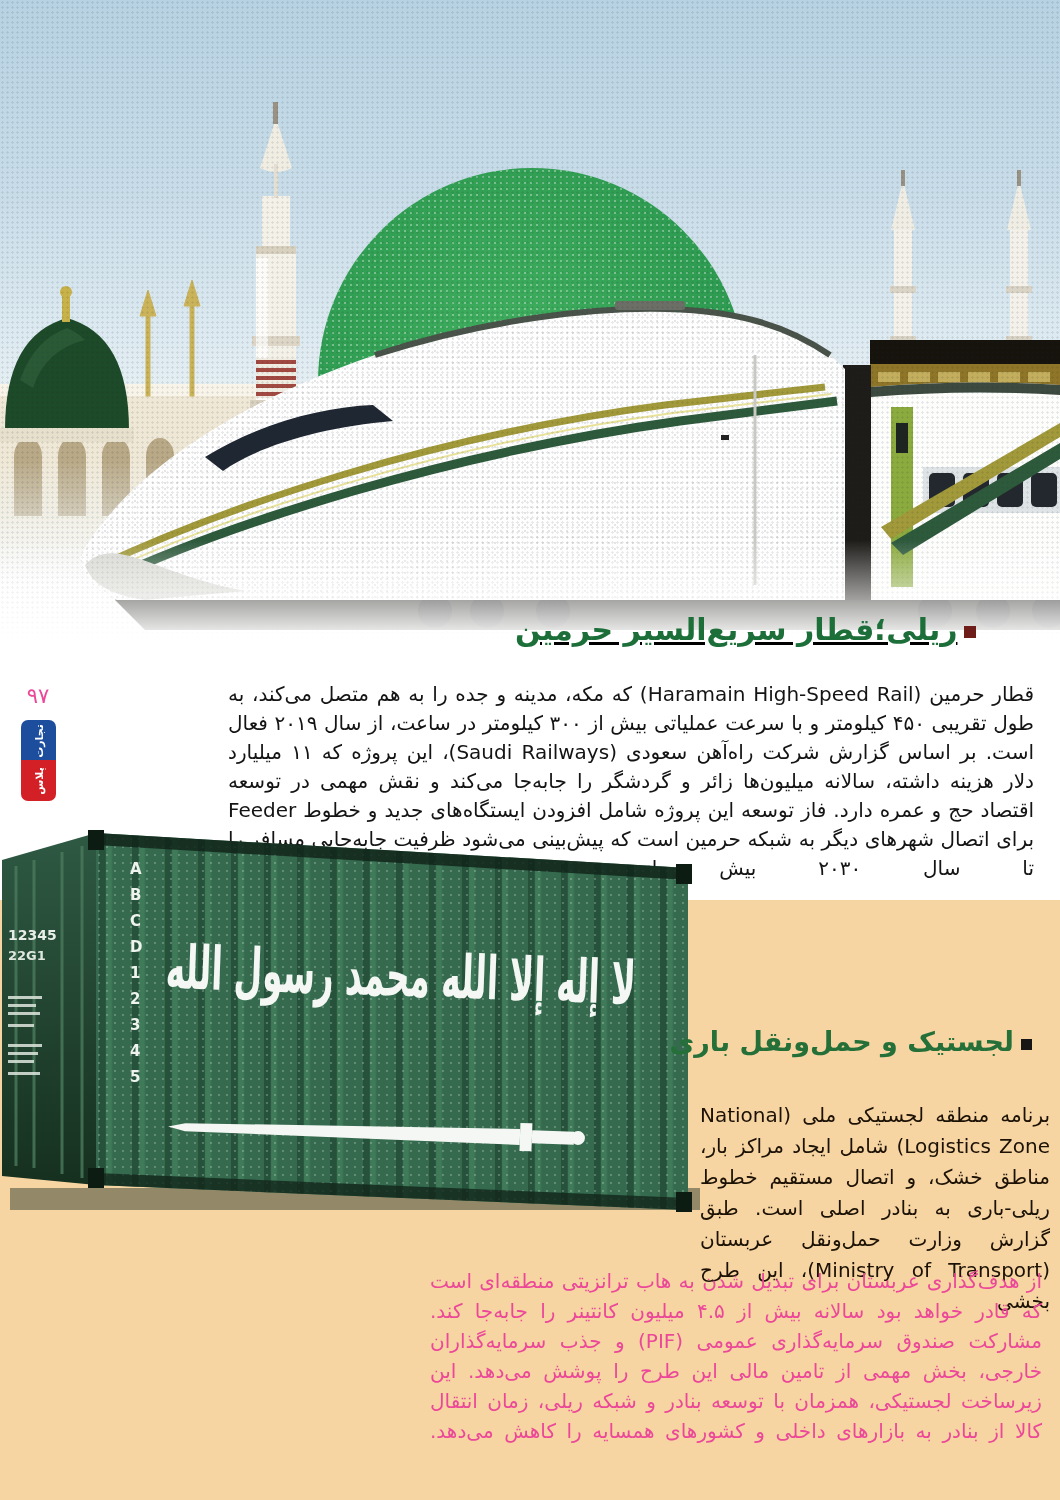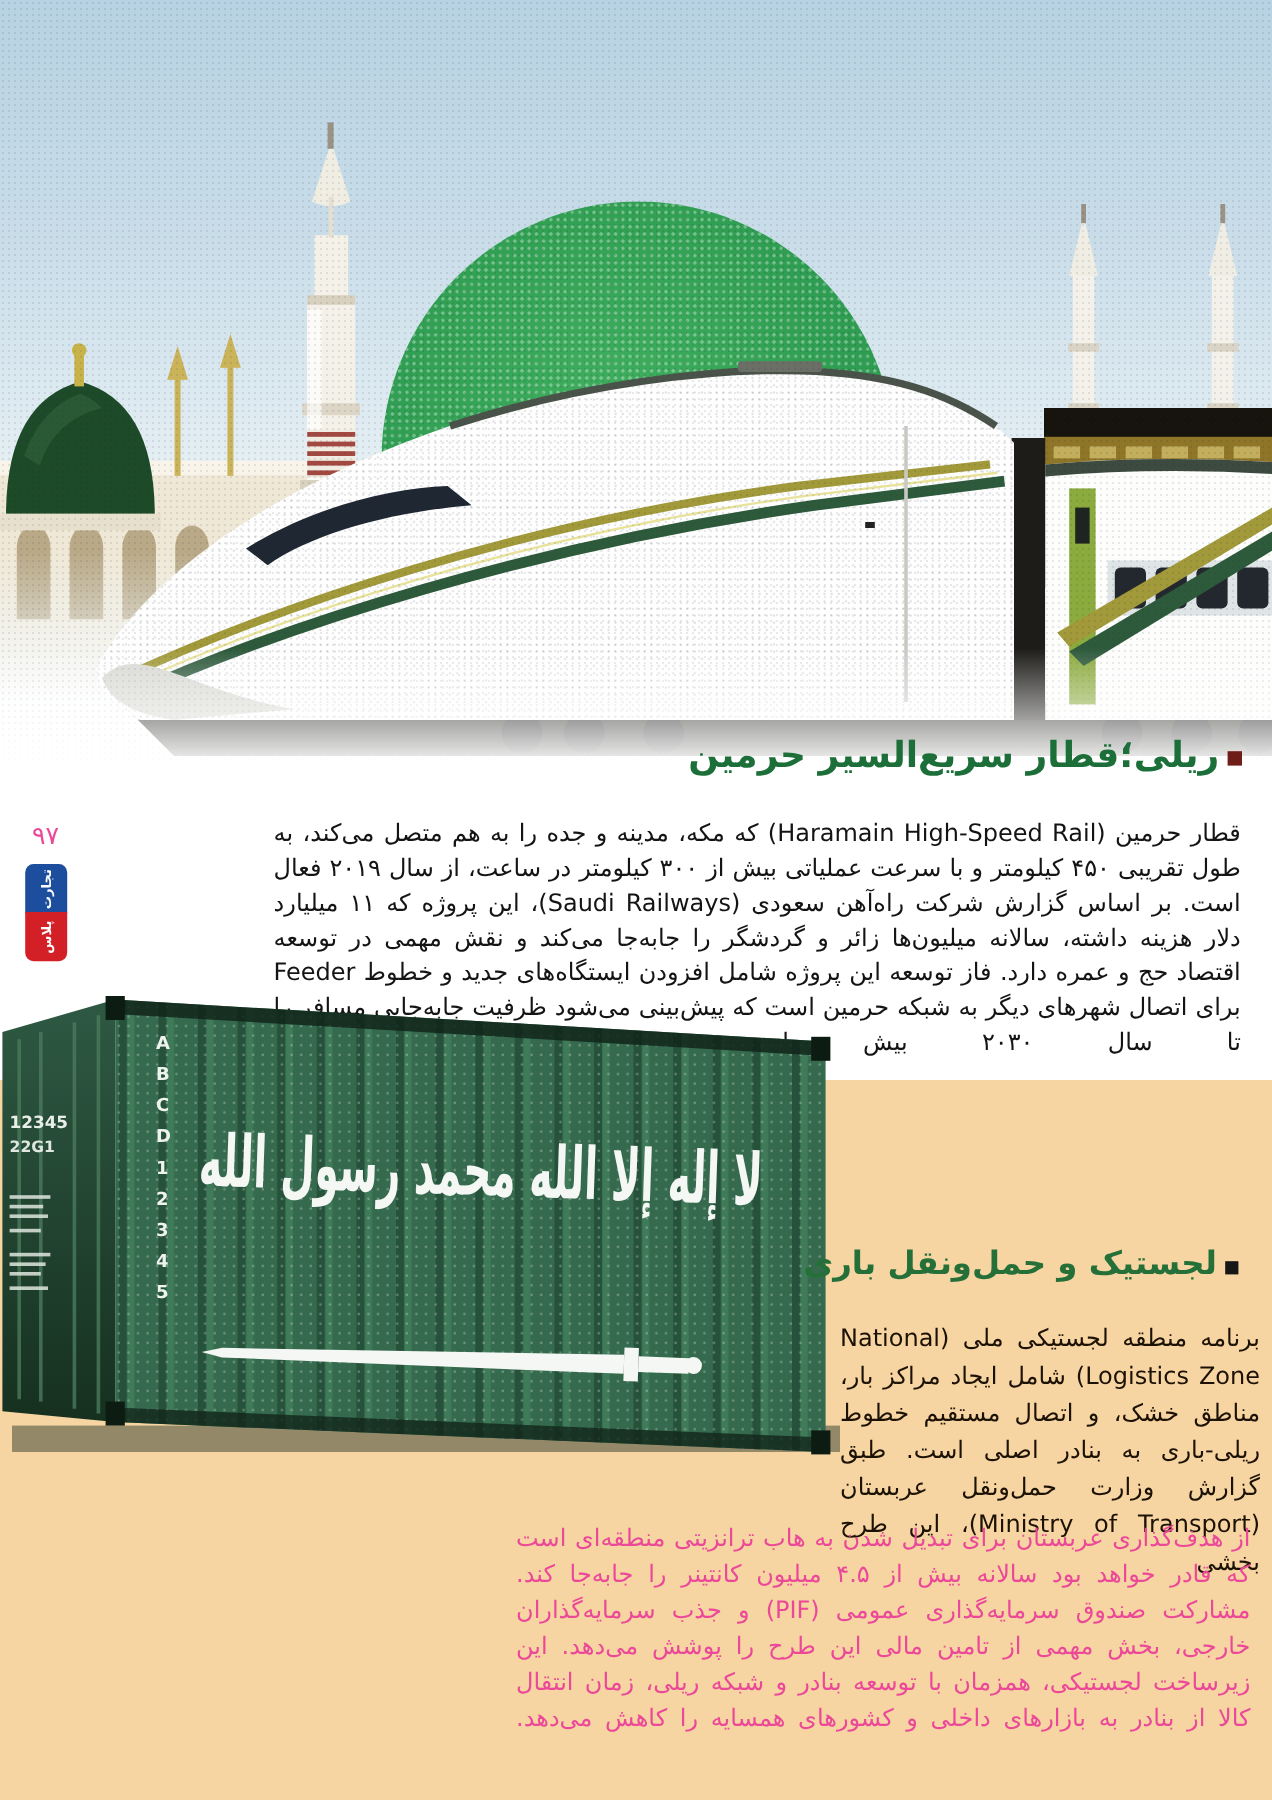--- a/index.html
+++ b/index.html
@@ -30,30 +30,30 @@
   .page-num{position:absolute;left:16px;top:684px;width:44px;text-align:center;
         font-size:21px;color:#ec4899;}
   .brand-logo{position:absolute;left:21px;top:720px;width:35px;height:80px;}
   .brand-logo .half{position:absolute;left:0;width:35px;height:41px;overflow:hidden;}
   .brand-logo .blue{top:0;background:#1d4e9e;border-radius:7px 7px 0 0;}
   .brand-logo .red{top:40px;background:#d31f26;border-radius:0 0 7px 7px;}
   .brand-logo .vtxt{position:absolute;left:50%;top:50%;transform:translate(-50%,-50%) rotate(-90deg);
         color:#fff;font-size:11px;font-weight:bold;white-space:nowrap;}
   
   .headline1{position:absolute;right:25px;top:612px;width:520px;direction:rtl;
-        display:flex;align-items:center;justify-content:flex-start;gap:7px;}
+        display:flex;align-items:center;justify-content:flex-end;gap:7px;text-decoration:underline;}
   .headline1 .bullet{width:12px;height:12px;background:#6e1d18;flex:0 0 auto;margin-top:4px;}
   .headline1 .txt{font-size:30px;font-weight:bold;color:#1d6f3a;letter-spacing:-0.5px;}
   .para1{position:absolute;left:228px;top:660px;width:806px;direction:rtl;
         text-align:justify;text-align-last:justify;font-size:20px;line-height:29px;color:#141414;}
   
   .tan-panel{position:absolute;left:0;top:900px;width:1060px;height:600px;background:#f6d5a2;}
   .container-wrap{position:absolute;left:0;top:828px;width:710px;height:392px;}
   .headline2{position:absolute;right:28px;top:1026px;width:420px;direction:rtl;
-        display:flex;align-items:center;gap:7px;margin-top:12px;}
+        display:flex;align-items:center;gap:7px;}
   .headline2 .bullet{width:11px;height:11px;background:#161616;flex:0 0 auto;margin-top:5px;}
   .headline2 .txt{font-size:27px;font-weight:bold;color:#256f38;}
   .para2a{position:absolute;left:700px;top:1080px;width:350px;direction:rtl;
         text-align:justify;text-align-last:justify;font-size:20px;line-height:31px;color:#1c1105;}
   .para2b{position:absolute;left:430px;top:1246px;width:612px;direction:rtl;
         text-align:justify;text-align-last:justify;font-size:20px;line-height:30px;color:#ec4899;}
 </style>
 </head>
 <body>
 

